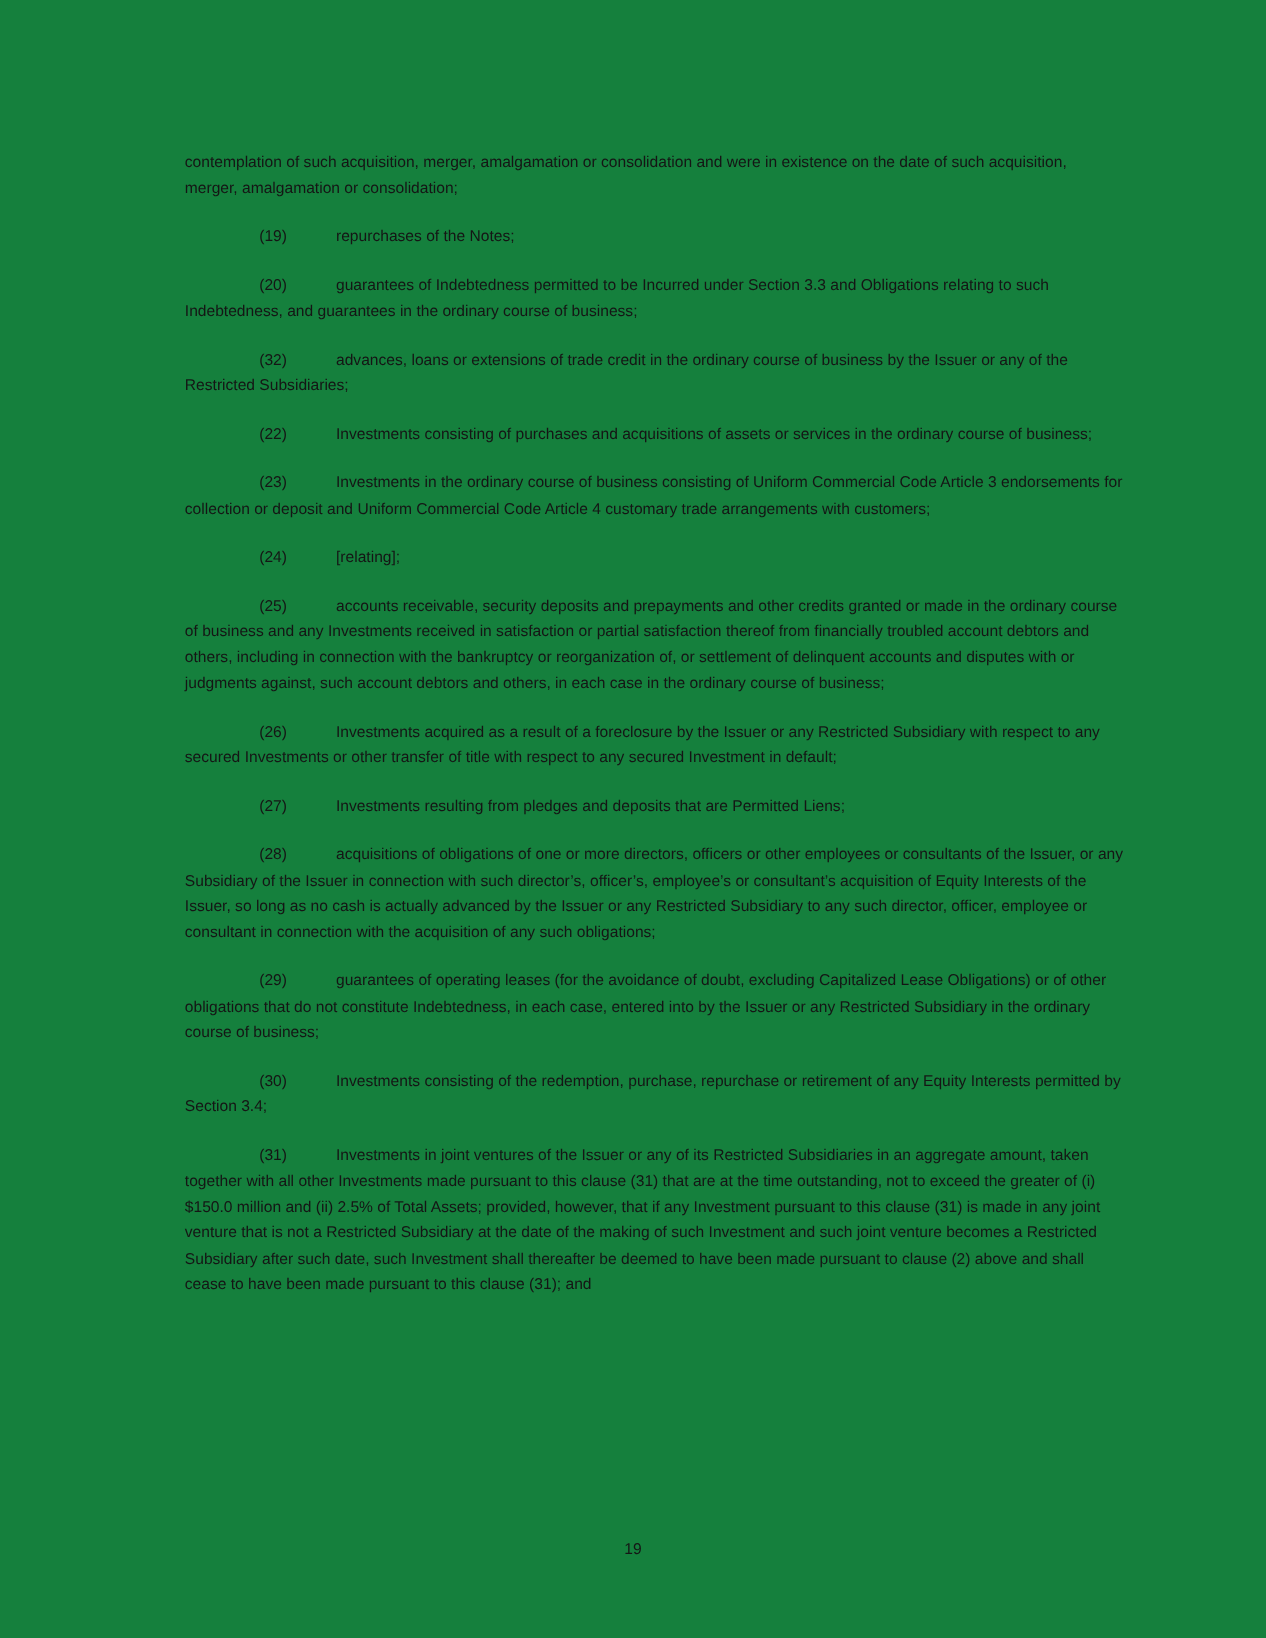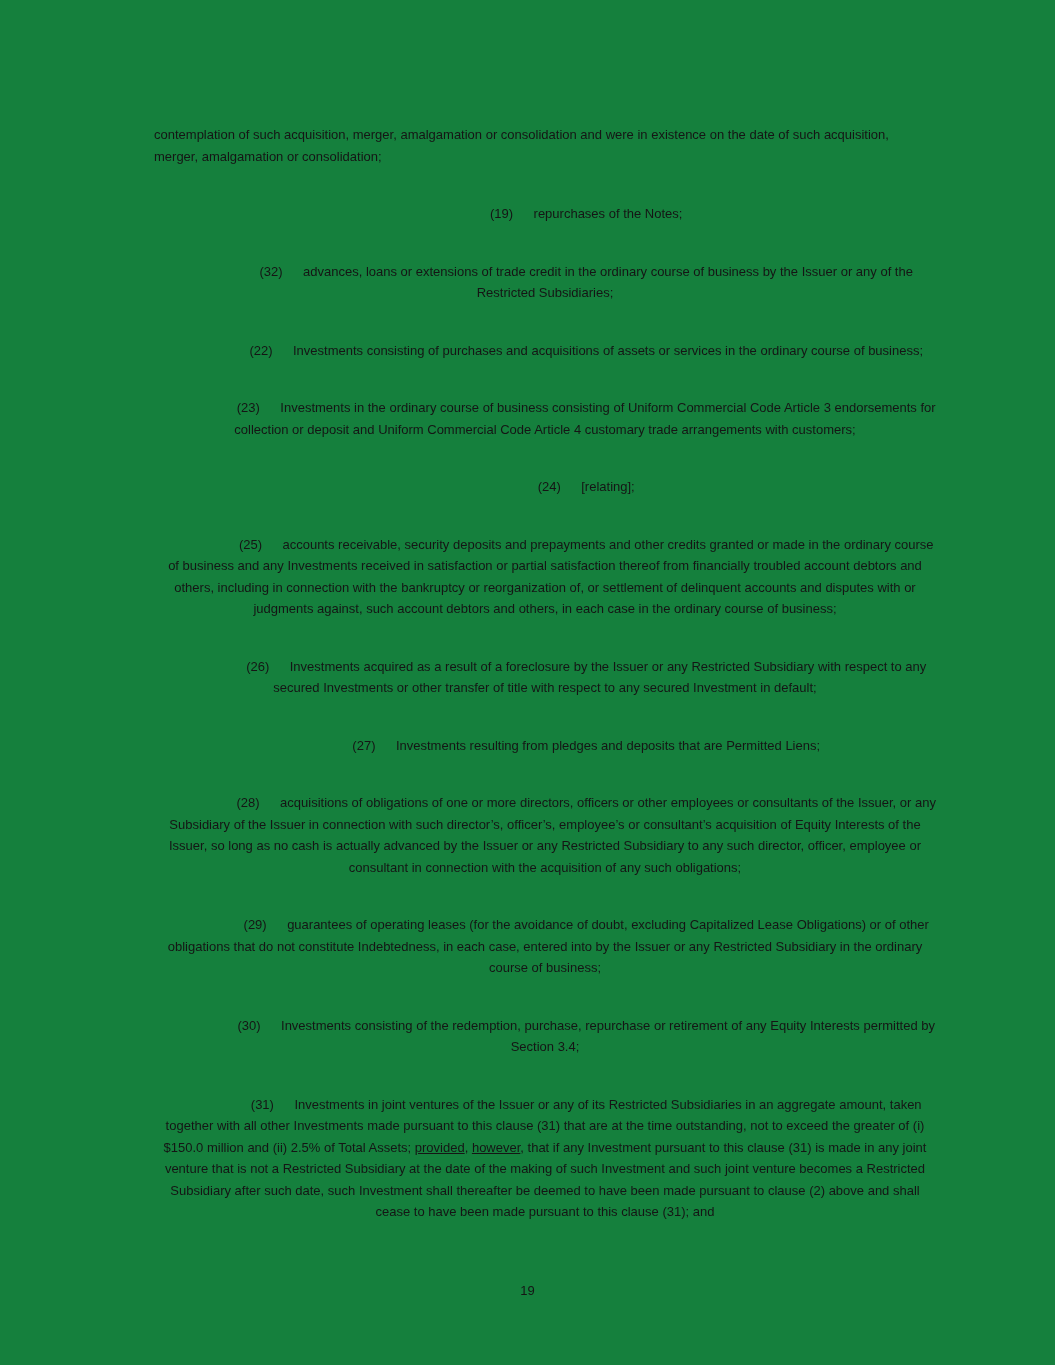--- a/index.html
+++ b/index.html
@@ -24,47 +24,46 @@
     left: 154px;
     top: 124px;
     width: 782px;
   }
   p.para {
     margin: 0;
     padding: 0;
     word-spacing: normal;
   }
   p.clause {
-    margin-top: 36px;
-    text-align: center;
+    margin-top: 19px;
   }
   .num {
     display: inline-block;
     margin-left: 62px;
     width: 64px;
   }
   .ul {
-    text-decoration: underline;
   }
   .page-number {
     position: absolute;
     left: 0;
     top: 1280px;
     width: 100%;
     text-align: center;
   }
 </style>
 </head>
 <body>
 
 <div class="page">
   <div class="content">
     <p class="para">contemplation of such acquisition, merger, amalgamation or consolidation and were in existence on the date of such acquisition, merger, amalgamation or consolidation;</p>
     <div id="clauses">
         <p class="para clause"><span class="num">(19)</span><span><span>repurchases of the Notes;</span></span></p>
+        <p class="para clause"><span class="num">(20)</span><span><span>guarantees of Indebtedness permitted to be Incurred under Section 3.3 and Obligations relating to such Indebtedness, and guarantees in the ordinary course of business;</span></span></p>
         <p class="para clause"><span class="num">(32)</span><span><span>advances, loans or extensions of trade credit in the ordinary course of business by the Issuer or any of the Restricted Subsidiaries;</span></span></p>
         <p class="para clause"><span class="num">(22)</span><span><span>Investments consisting of purchases and acquisitions of assets or services in the ordinary course of business;</span></span></p>
         <p class="para clause"><span class="num">(23)</span><span><span>Investments in the ordinary course of business consisting of Uniform Commercial Code Article 3 endorsements for collection or deposit and Uniform Commercial Code Article 4 customary trade arrangements with customers;</span></span></p>
         <p class="para clause"><span class="num">(24)</span><span><span>[relating];</span></span></p>
         <p class="para clause"><span class="num">(25)</span><span><span>accounts receivable, security deposits and prepayments and other credits granted or made in the ordinary course of business and any Investments received in satisfaction or partial satisfaction thereof from financially troubled account debtors and others, including in connection with the bankruptcy or reorganization of, or settlement of delinquent accounts and disputes with or judgments against, such account debtors and others, in each case in the ordinary course of business;</span></span></p>
         <p class="para clause"><span class="num">(26)</span><span><span>Investments acquired as a result of a foreclosure by the Issuer or any Restricted Subsidiary with respect to any secured Investments or other transfer of title with respect to any secured Investment in default;</span></span></p>
         <p class="para clause"><span class="num">(27)</span><span><span>Investments resulting from pledges and deposits that are Permitted Liens;</span></span></p>
         <p class="para clause"><span class="num">(28)</span><span><span>acquisitions of obligations of one or more directors, officers or other employees or consultants of the Issuer, or any Subsidiary of the Issuer in connection with such director’s, officer’s, employee’s or consultant’s acquisition of Equity Interests of the Issuer, so long as no cash is actually advanced by the Issuer or any Restricted Subsidiary to any such director, officer, employee or consultant in connection with the acquisition of any such obligations;</span></span></p>
         <p class="para clause"><span class="num">(29)</span><span><span>guarantees of operating leases (for the avoidance of doubt, excluding Capitalized Lease Obligations) or of other obligations that do not constitute Indebtedness, in each case, entered into by the Issuer or any Restricted Subsidiary in the ordinary course of business;</span></span></p>
         <p class="para clause"><span class="num">(30)</span><span><span>Investments consisting of the redemption, purchase, repurchase or retirement of any Equity Interests permitted by Section 3.4;</span></span></p>

